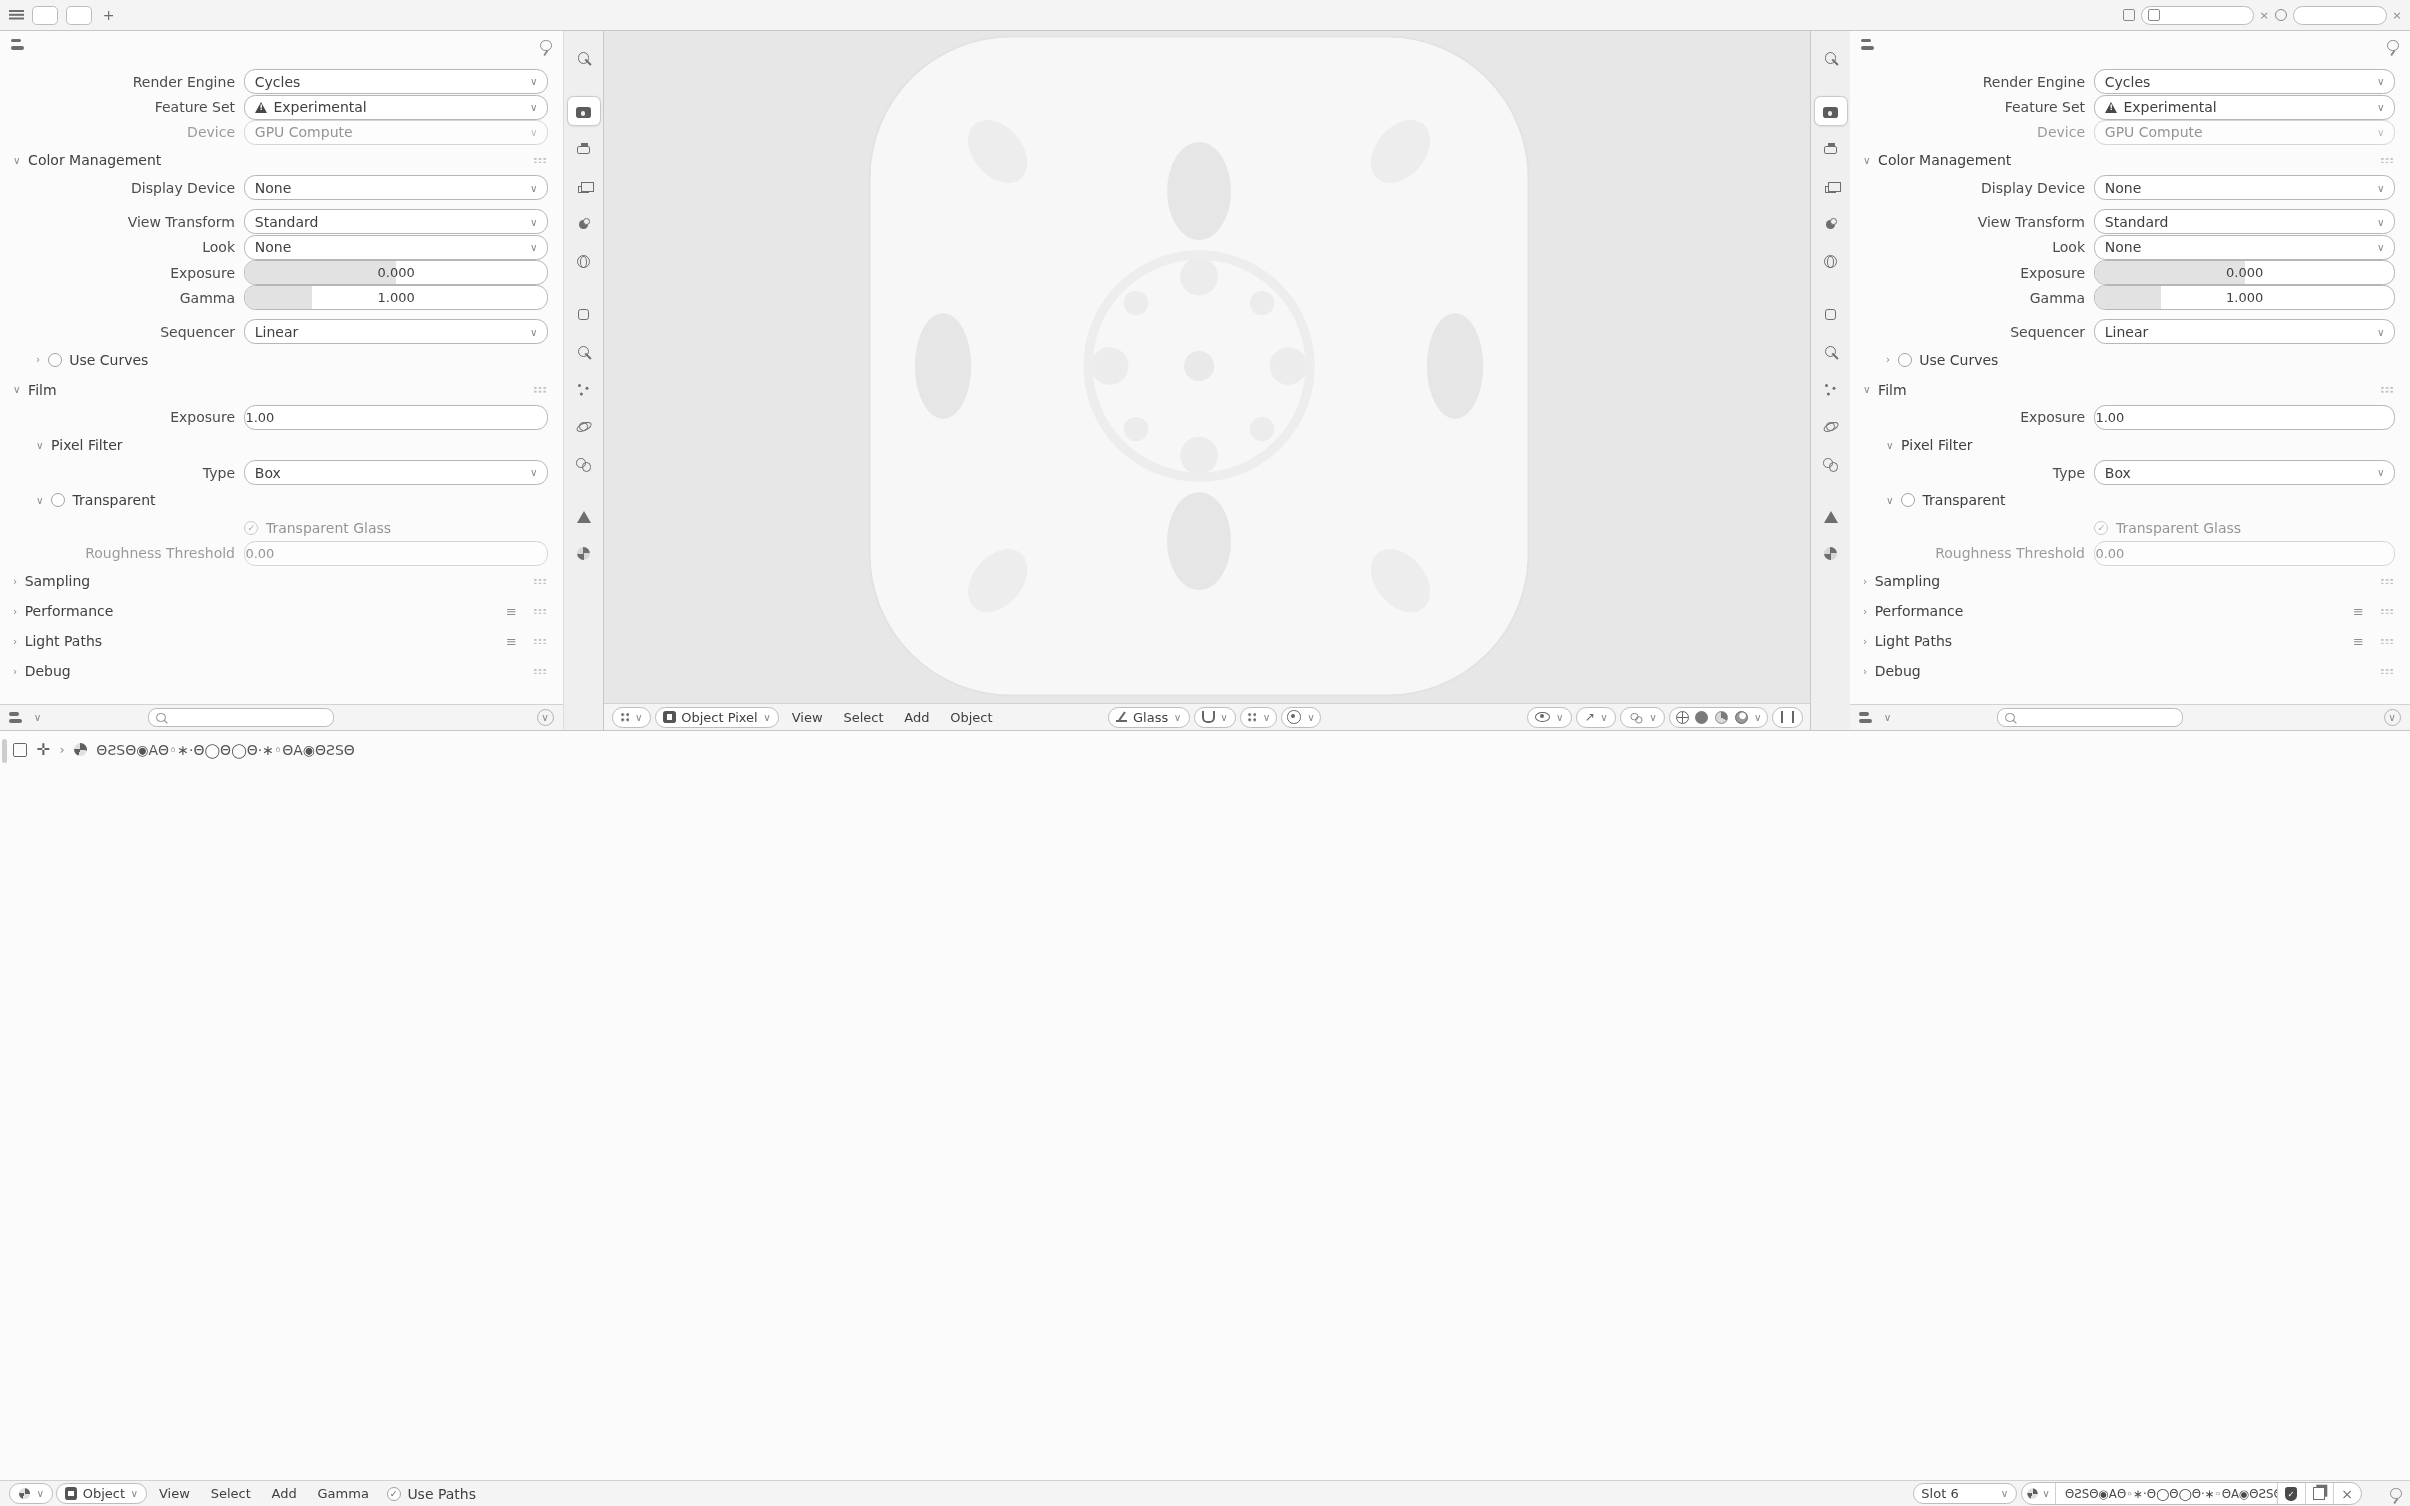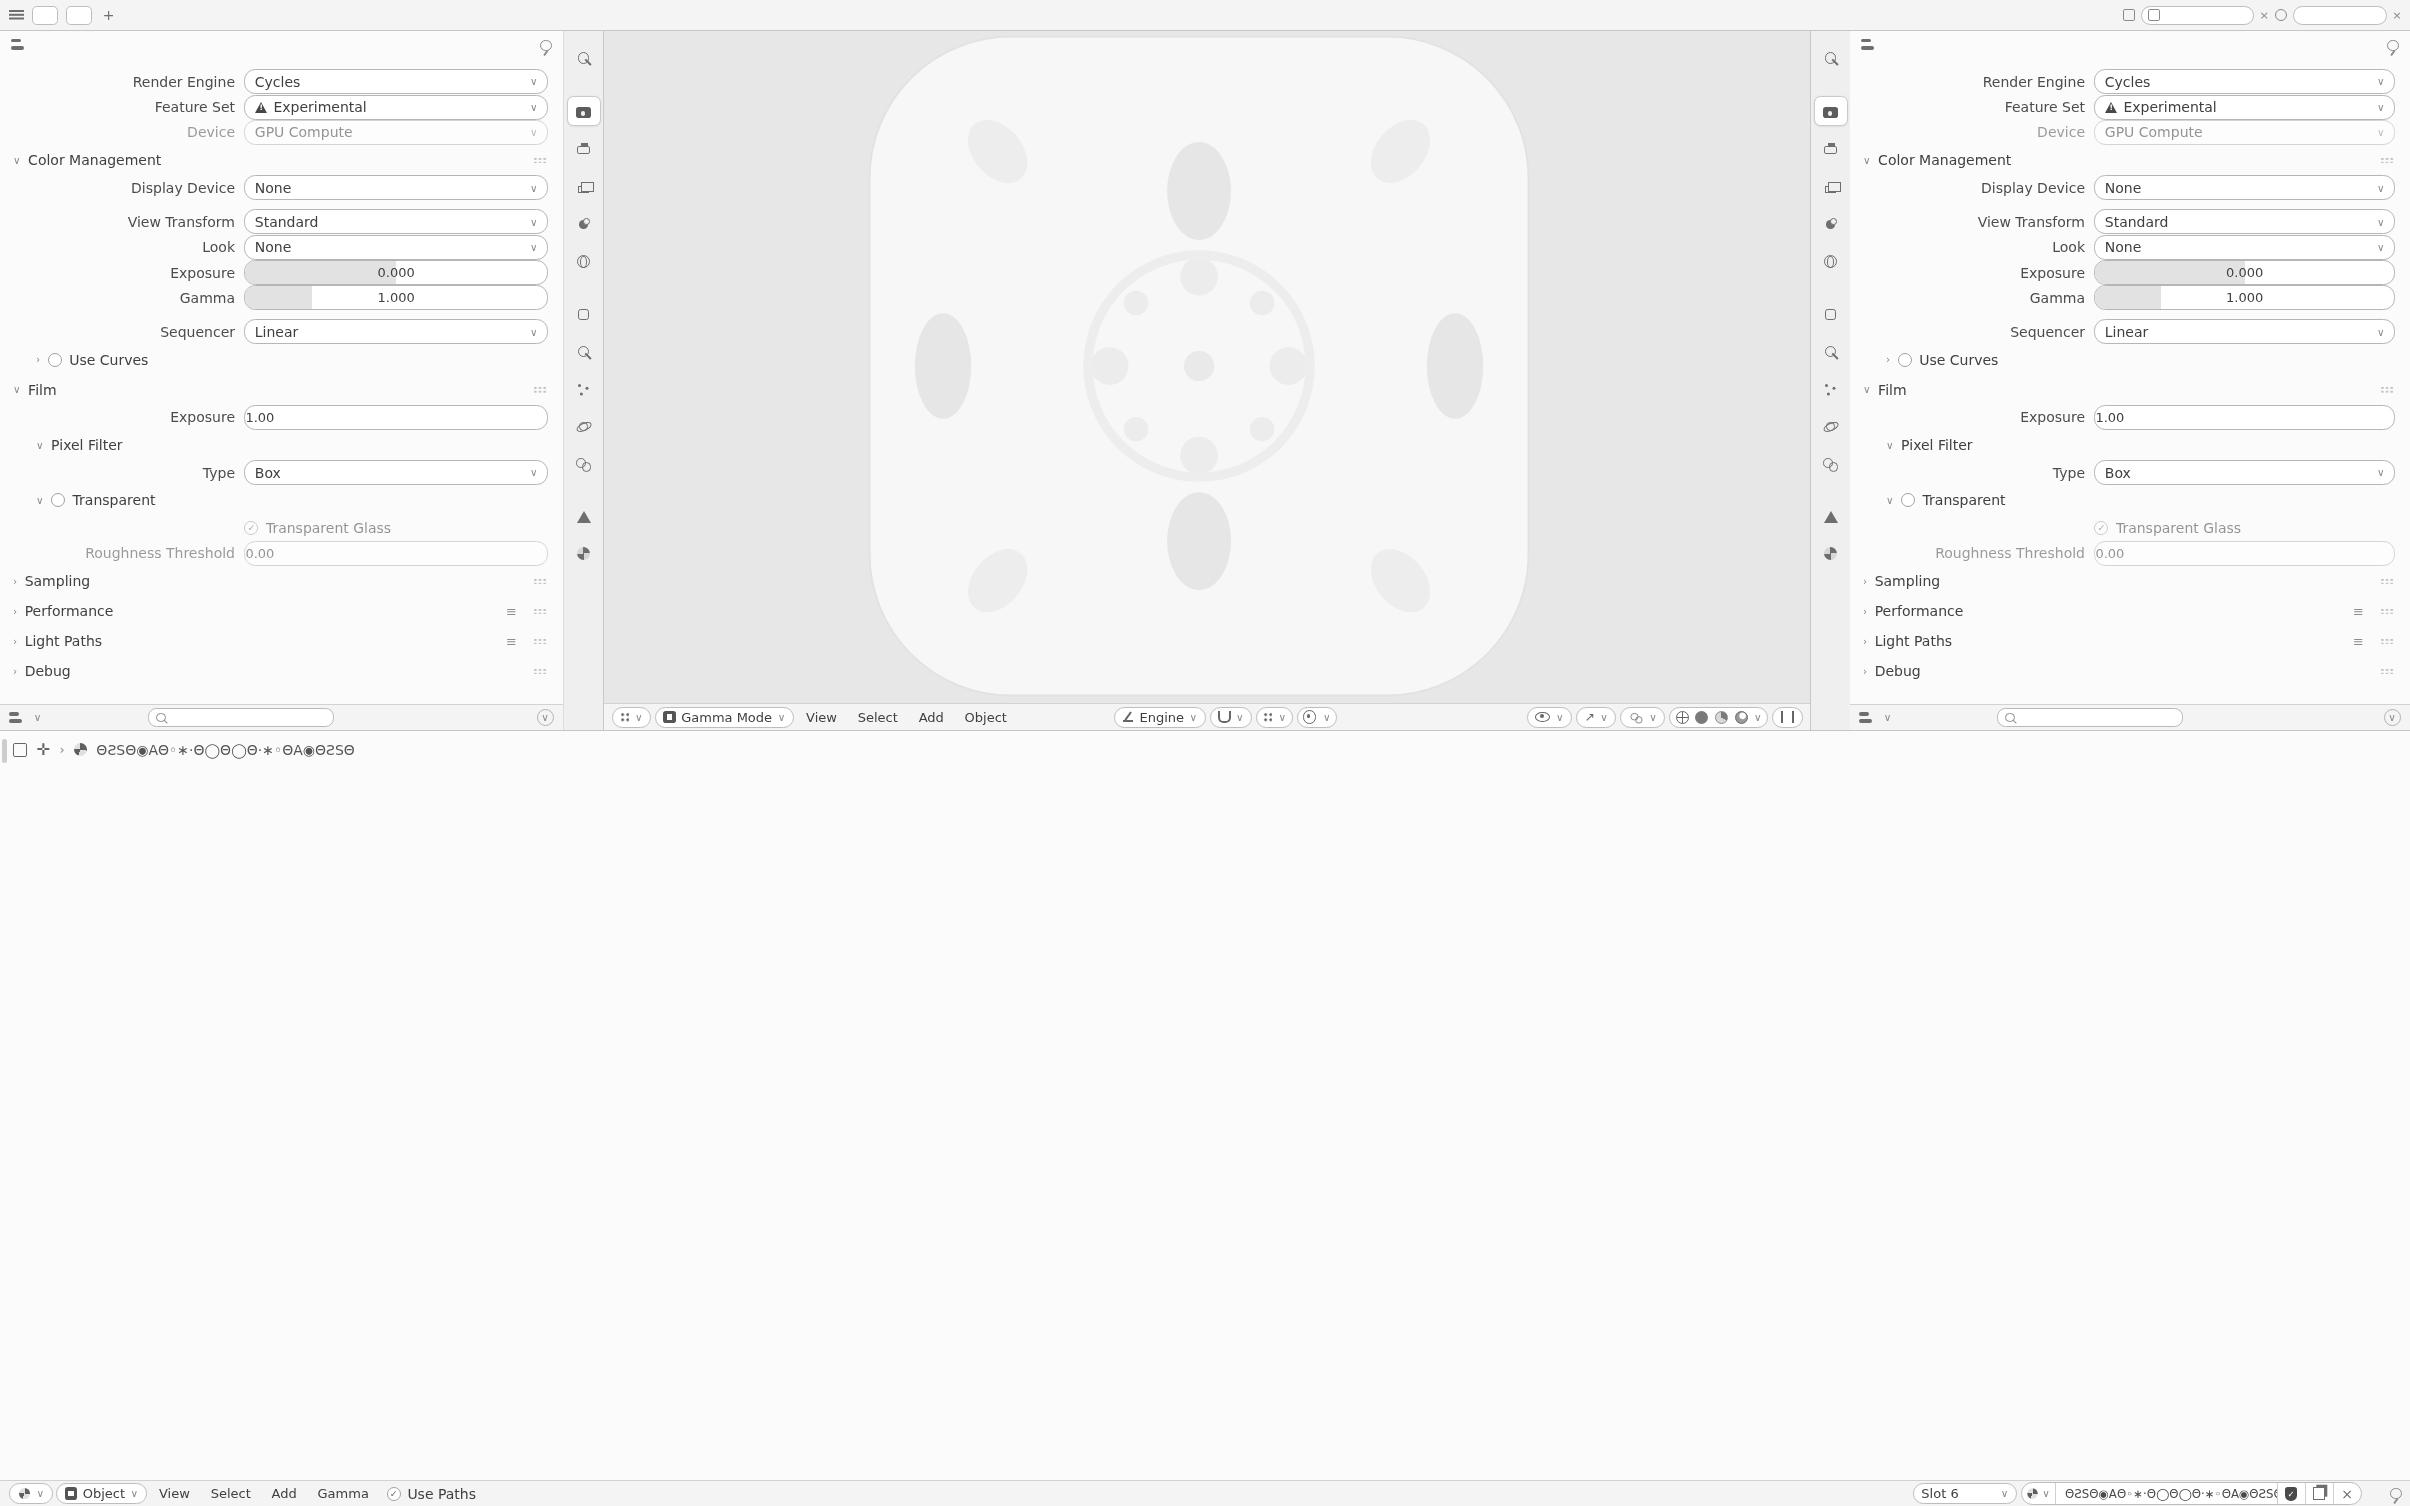--- a/index.html
+++ b/index.html
@@ -386,31 +386,31 @@
       </g>
       <circle cx="632" cy="356" r="118" fill="none" stroke="#ededed" stroke-width="10"></circle>
     </svg>
     <div class="vhead">
       <span class="hpill">
           <span class="dots4"></span>
           <span class="chev">∨</span>
         </span>
       <span class="hpill">
           <span class="modeic"></span>
-          <span>Gamma Mode</span>
+          <span>Object Pixel</span>
           <span class="chev">∨</span>
         </span>
       <span class="vmenu">View</span>
       <span class="vmenu">Select</span>
       <span class="vmenu">Add</span>
       <span class="vmenu">Object</span>
       <span style="flex:1"></span>
       <span class="hpill">
           <span class="orientic"></span>
-          <span>Engine</span>
+          <span>Glass</span>
           <span class="chev">∨</span>
         </span>
       <span class="hpill">
           <span class="magnet"></span>
           <span class="chev">∨</span>
         </span>
       <span class="seg">
           <span class="dots4"></span>
           <span class="chev">∨</span>
         </span>

